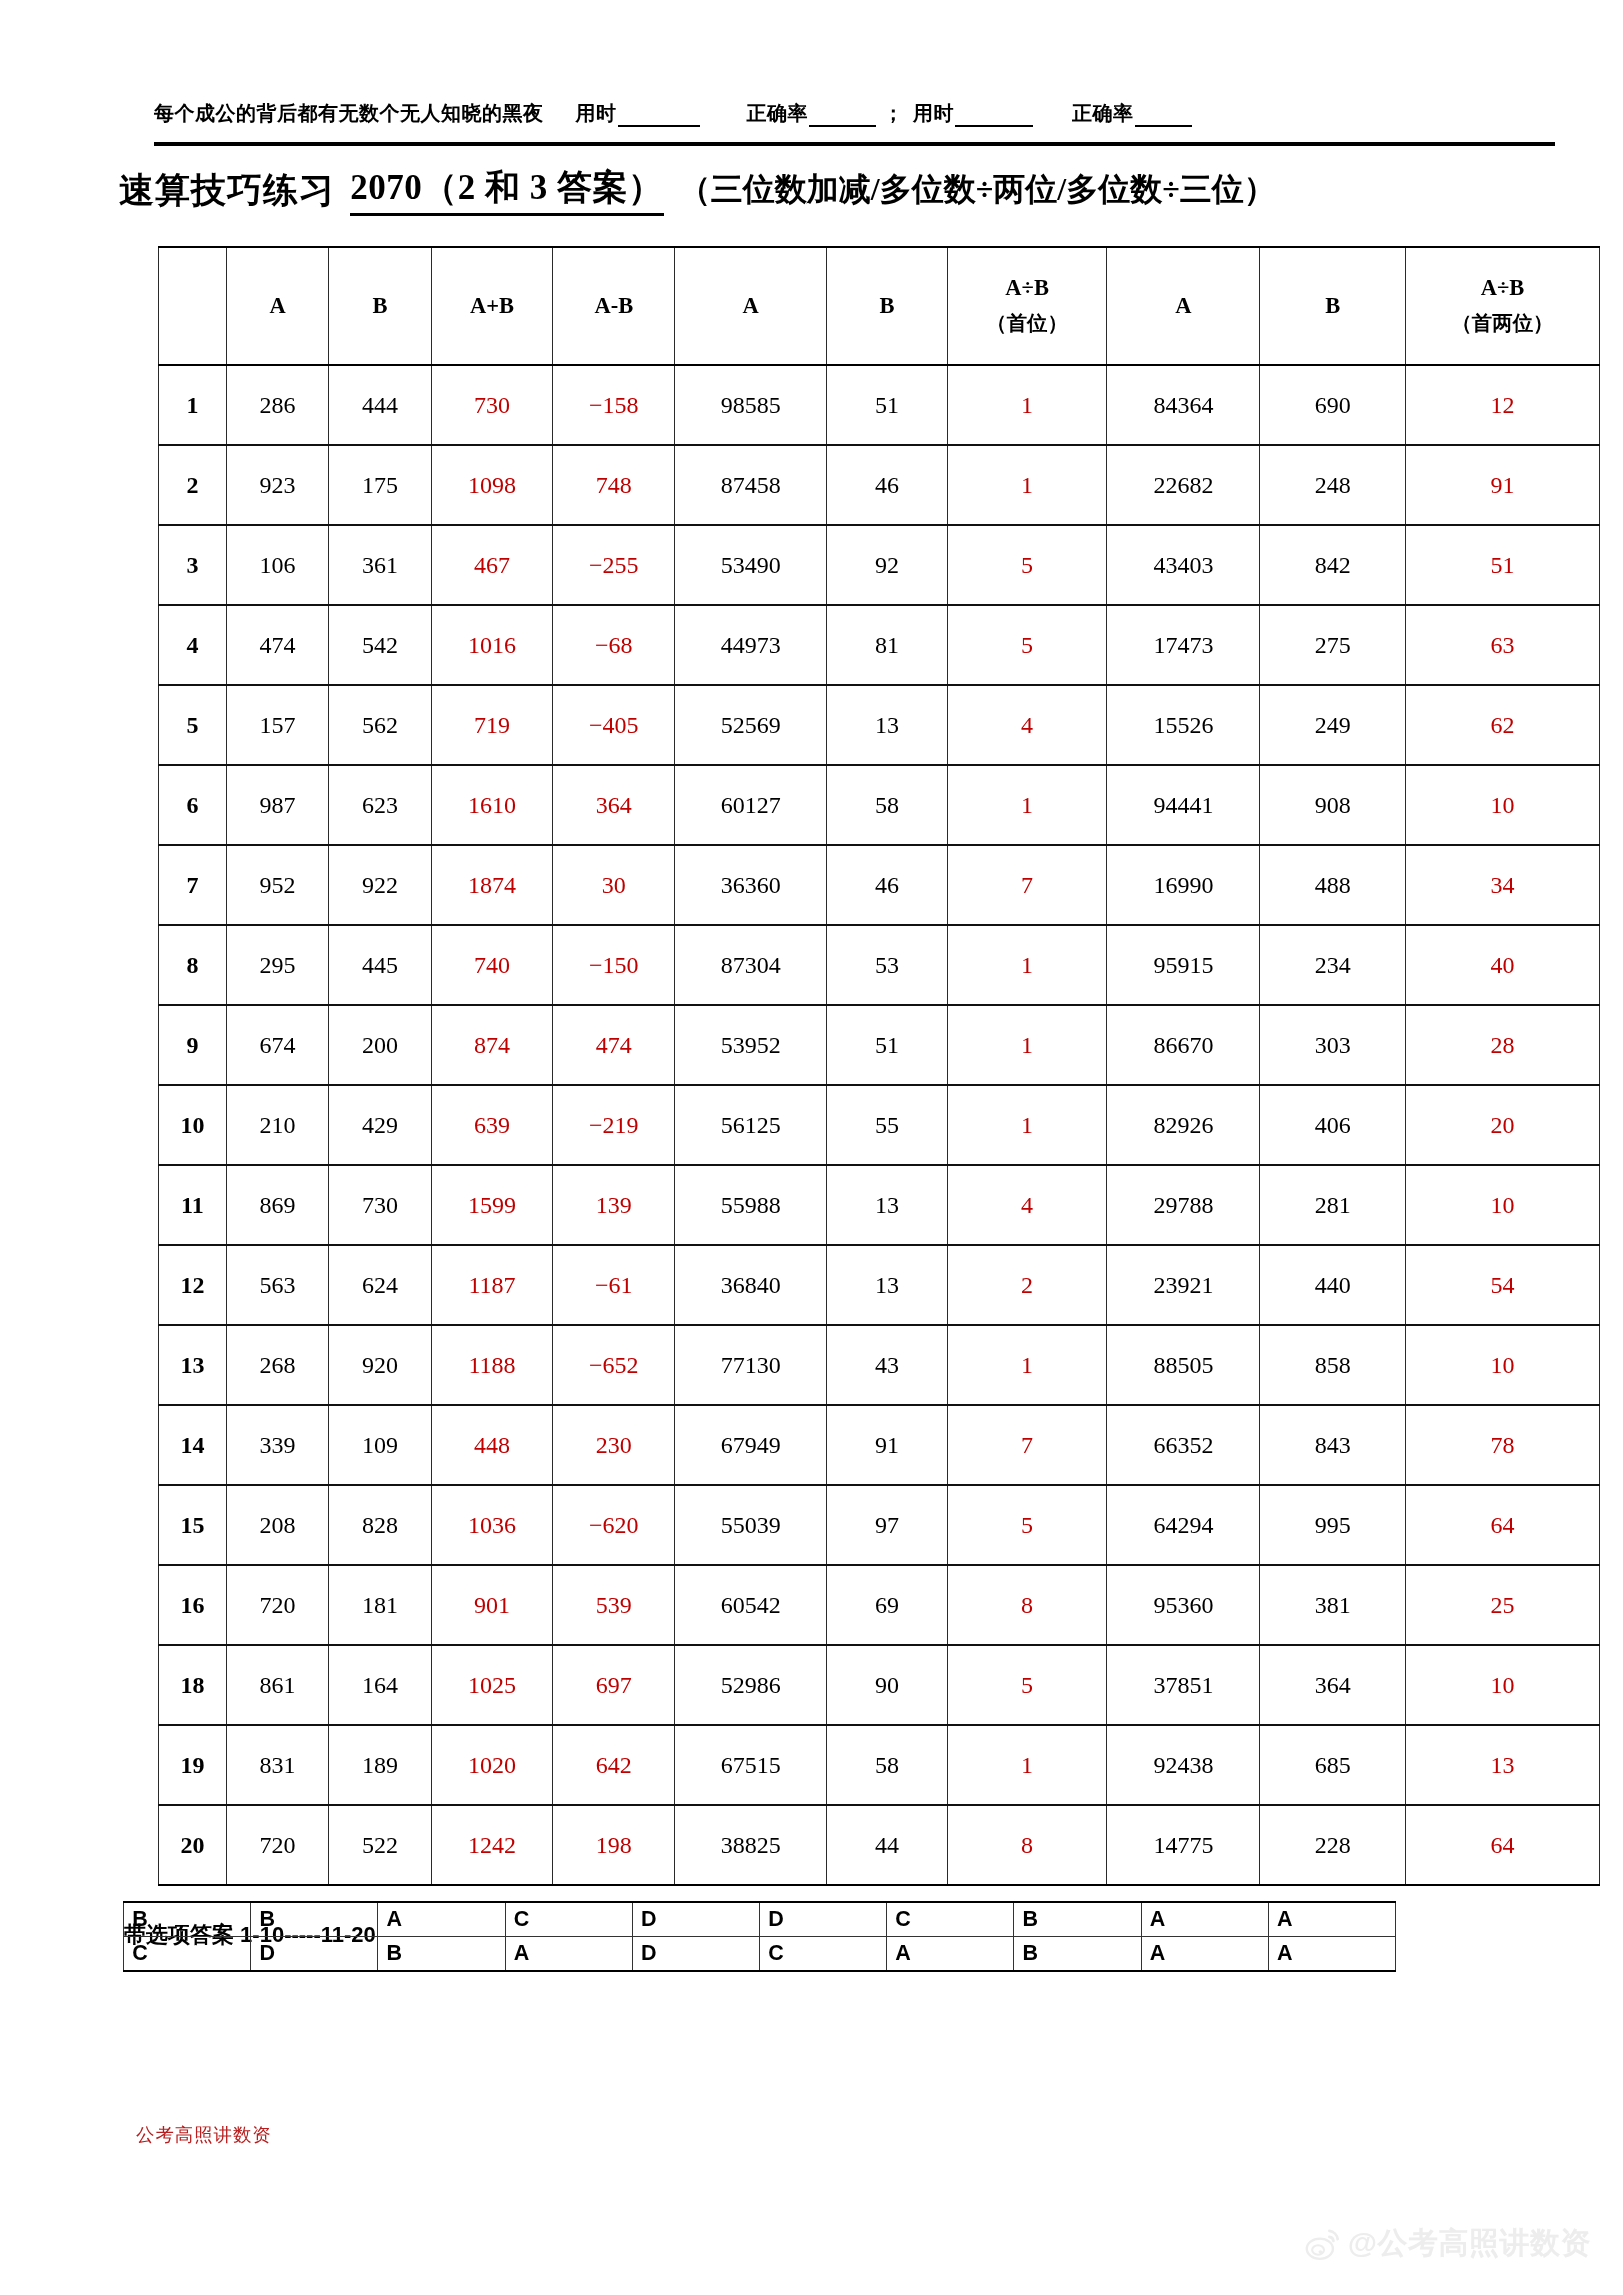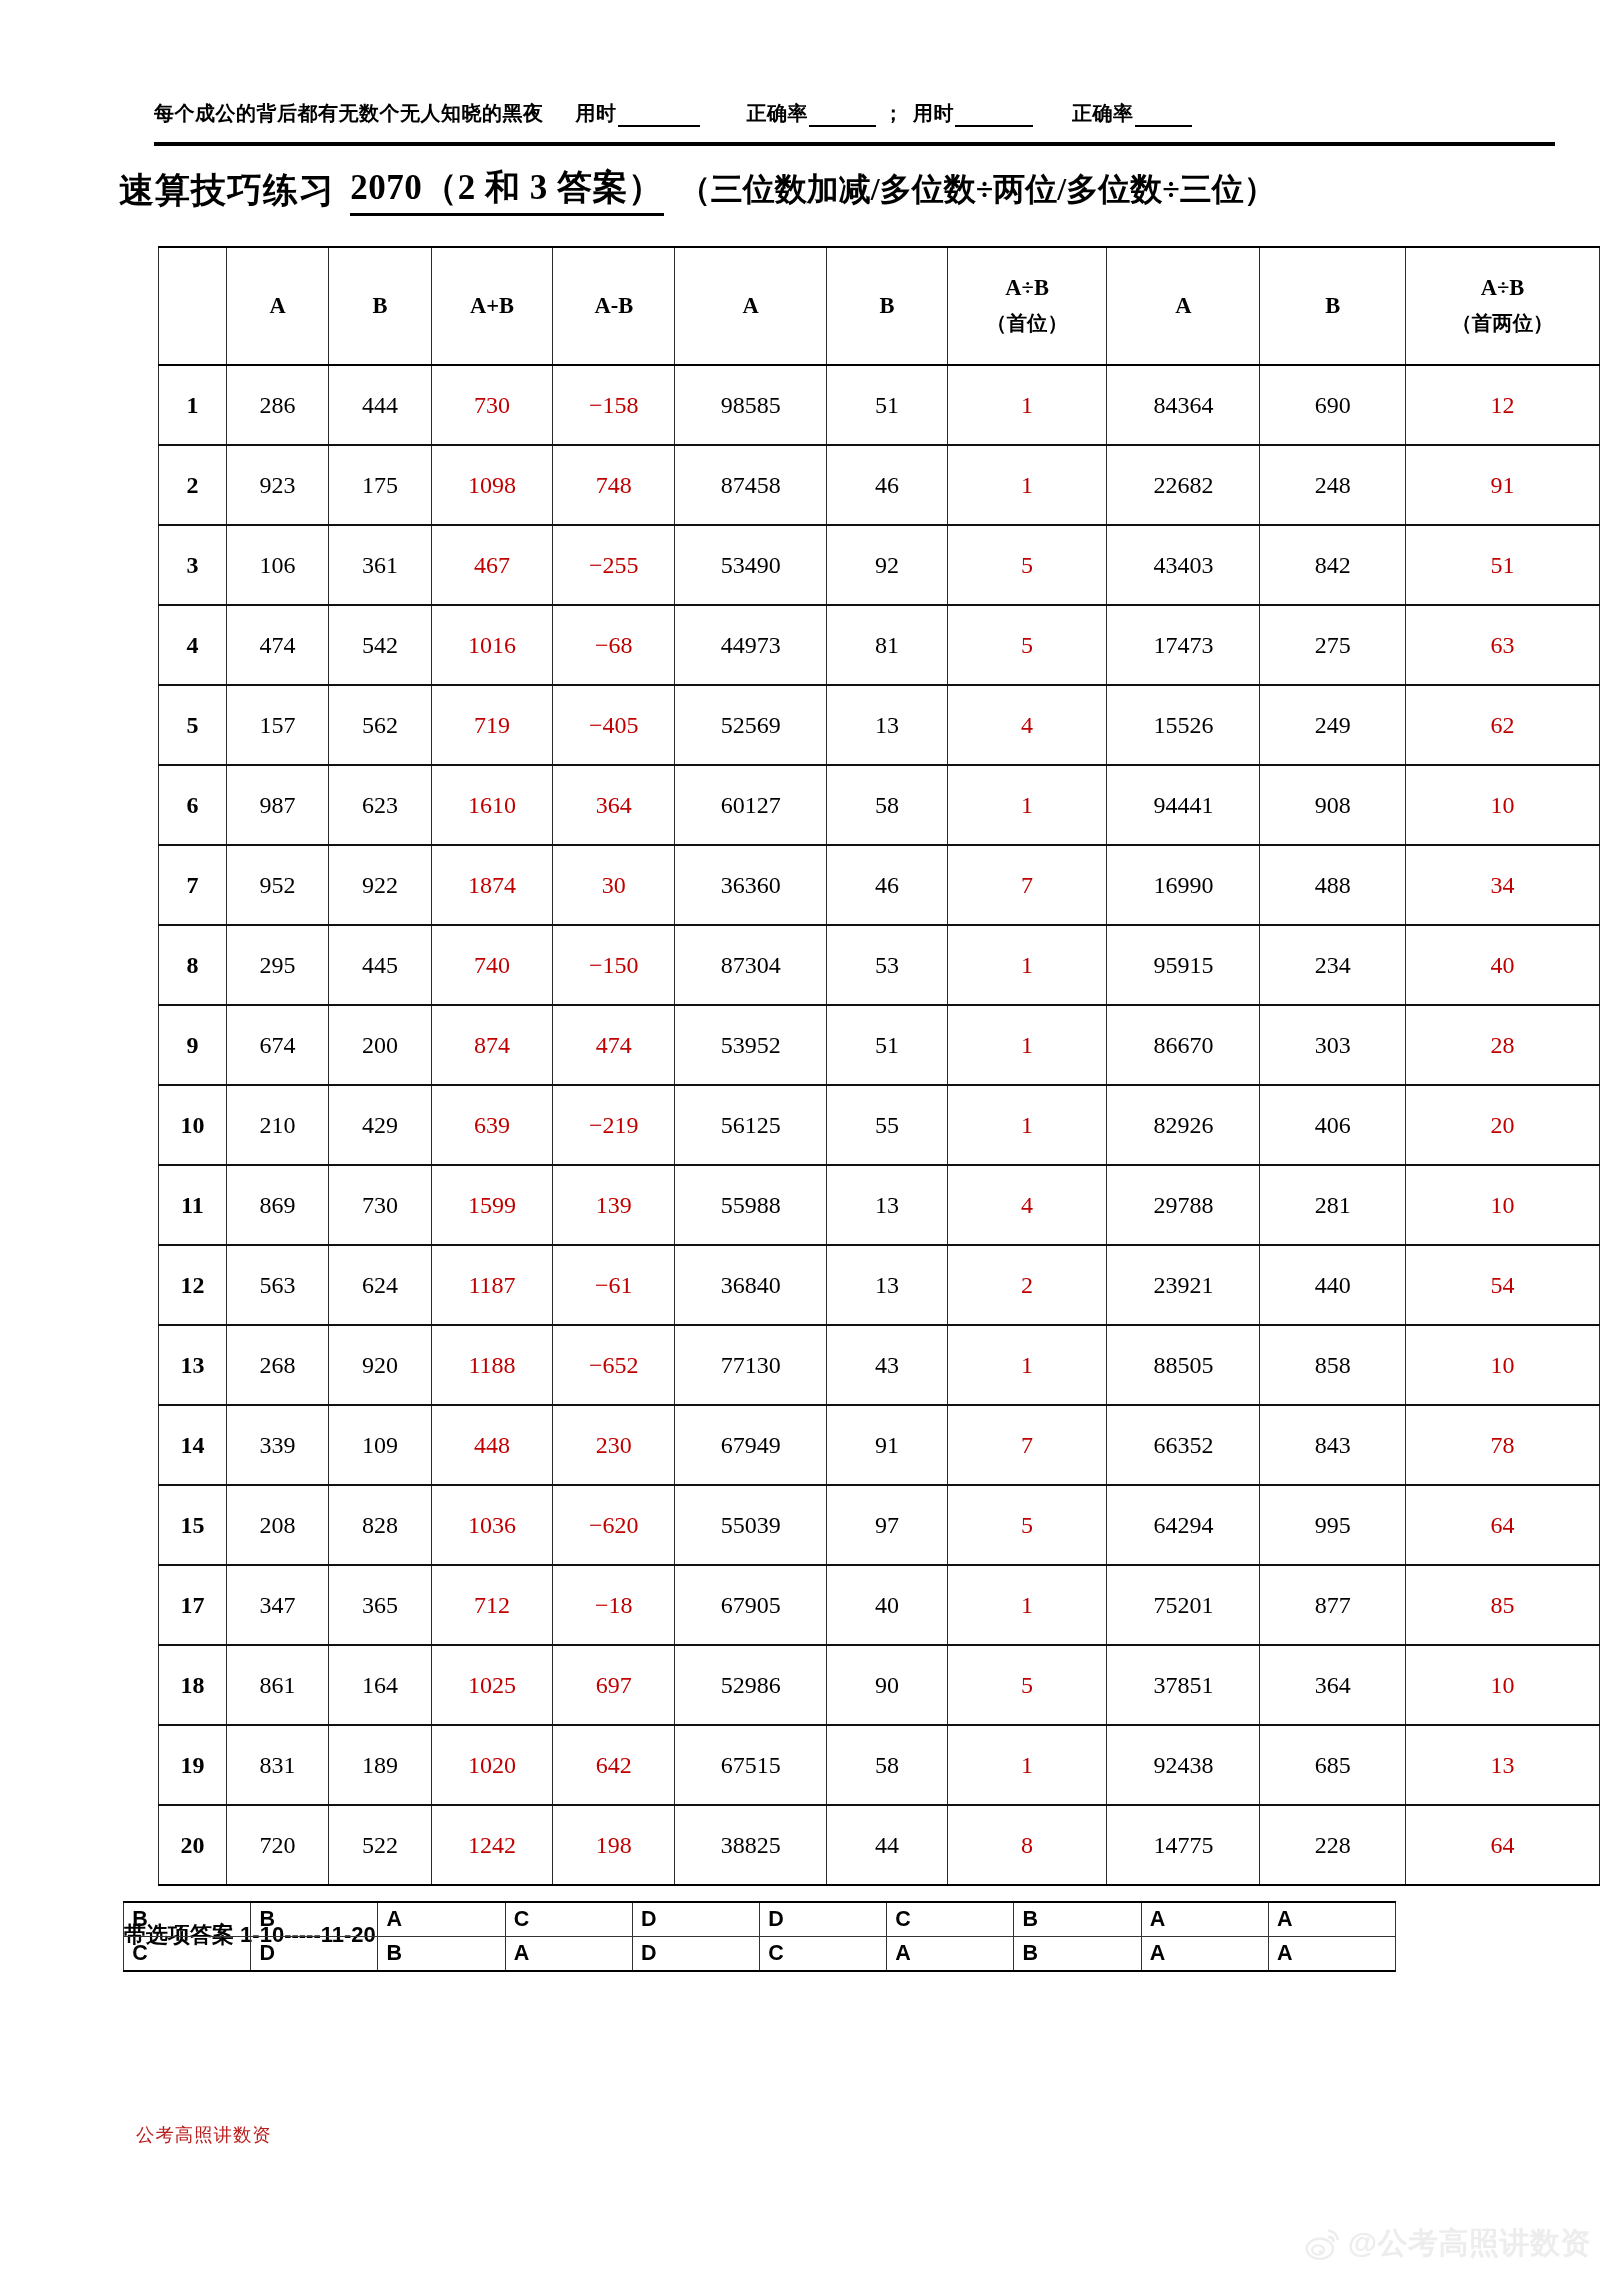--- a/index.html
+++ b/index.html
@@ -500,31 +500,31 @@
           <td class="red">1036</td>
           <td class="red">−620</td>
           <td>55039</td>
           <td>97</td>
           <td class="red">5</td>
           <td>64294</td>
           <td>995</td>
           <td class="red">64</td>
         </tr>
         <tr>
-          <td class="idx">17</td>
-          <td>347</td>
-          <td>365</td>
-          <td class="red">712</td>
-          <td class="red">−18</td>
-          <td>67905</td>
-          <td>40</td>
-          <td class="red">1</td>
-          <td>75201</td>
-          <td>877</td>
-          <td class="red">85</td>
+          <td class="idx">16</td>
+          <td>720</td>
+          <td>181</td>
+          <td class="red">901</td>
+          <td class="red">539</td>
+          <td>60542</td>
+          <td>69</td>
+          <td class="red">8</td>
+          <td>95360</td>
+          <td>381</td>
+          <td class="red">25</td>
         </tr>
         <tr>
           <td class="idx">18</td>
           <td>861</td>
           <td>164</td>
           <td class="red">1025</td>
           <td class="red">697</td>
           <td>52986</td>
           <td>90</td>
           <td class="red">5</td>

